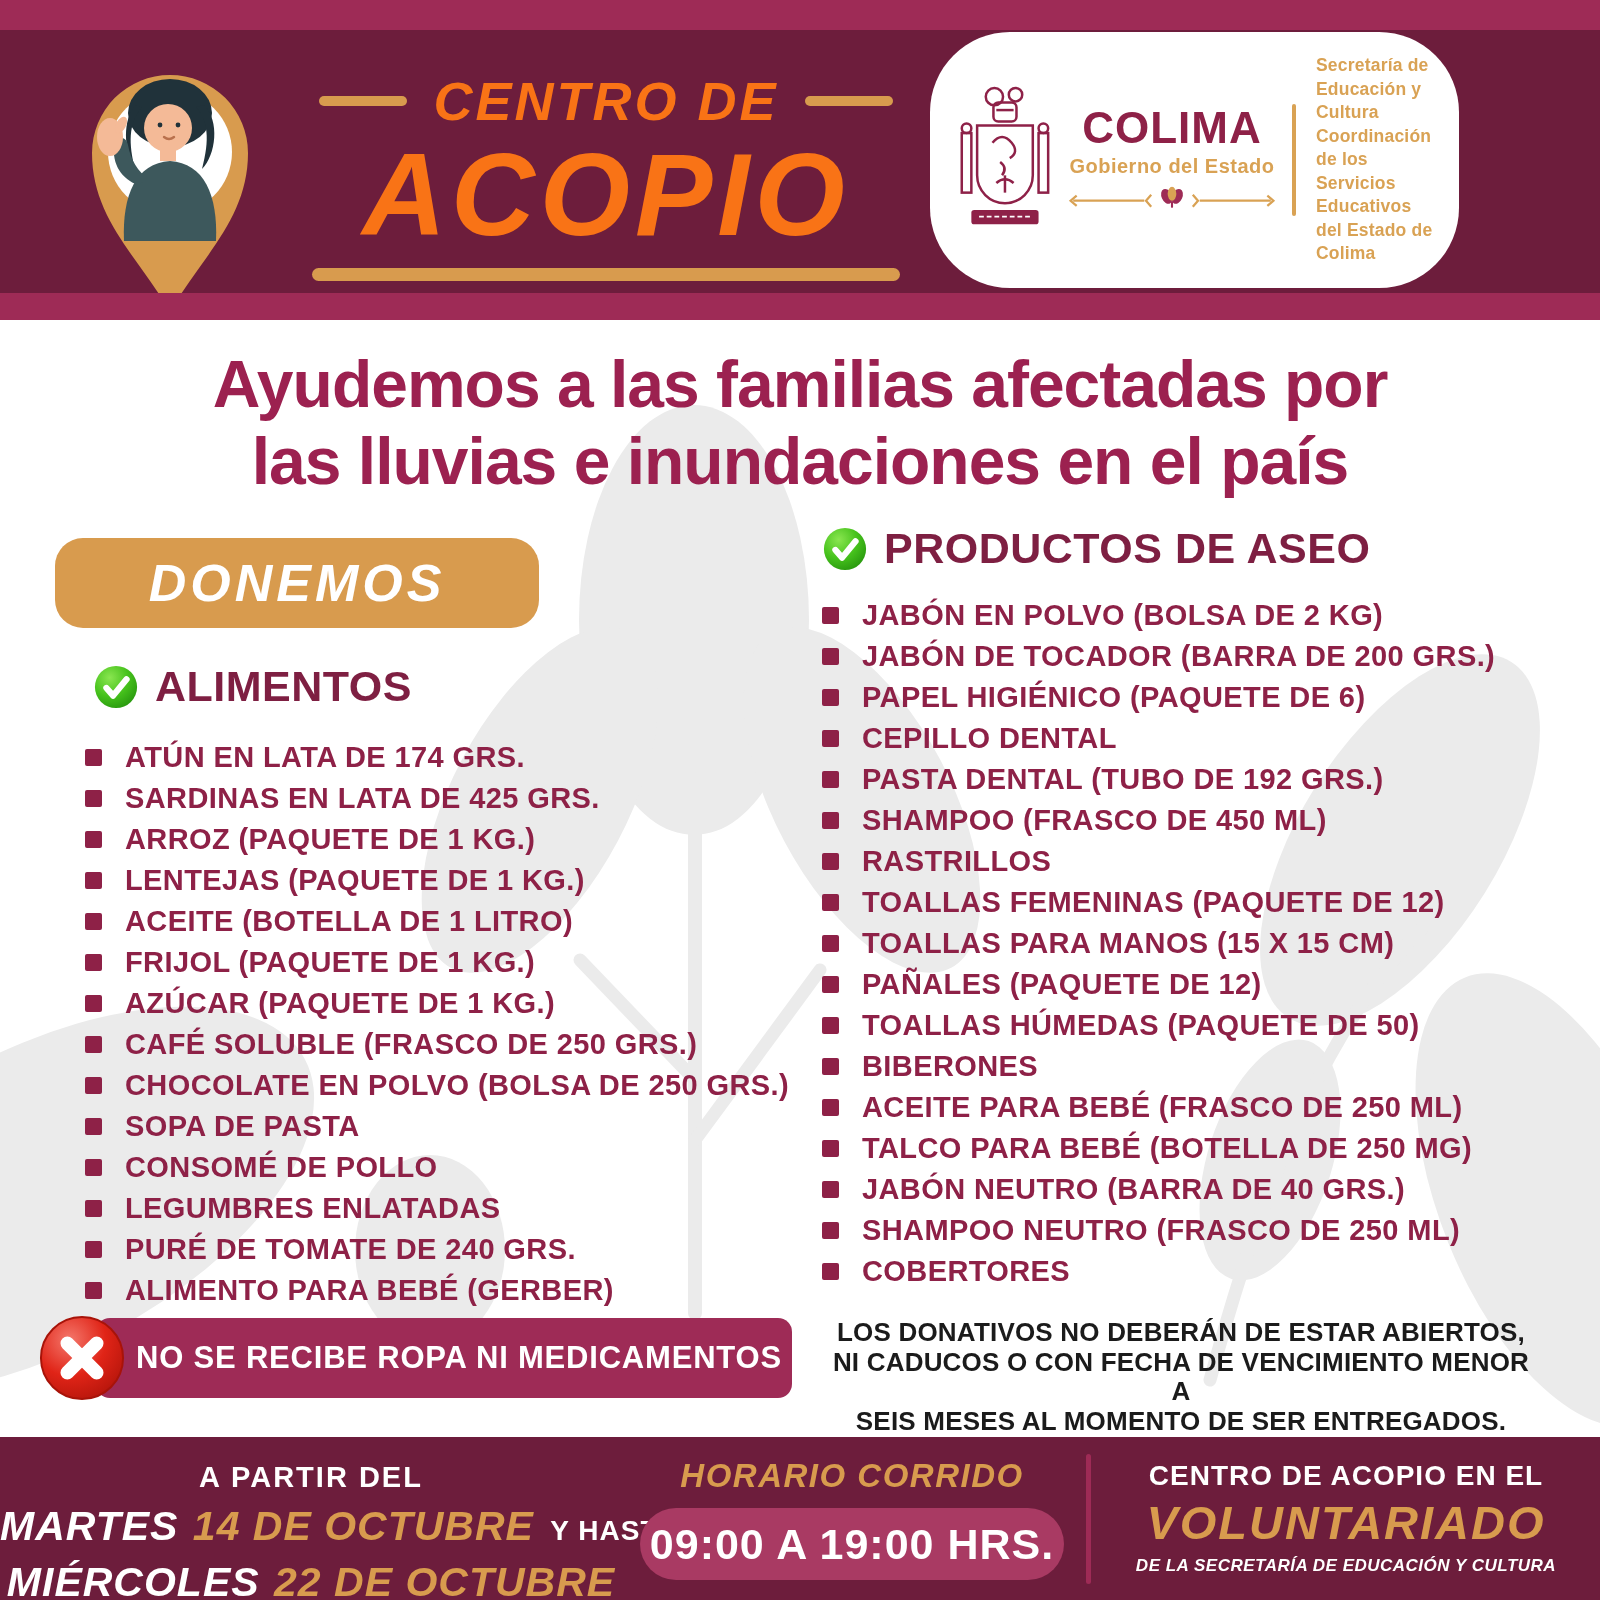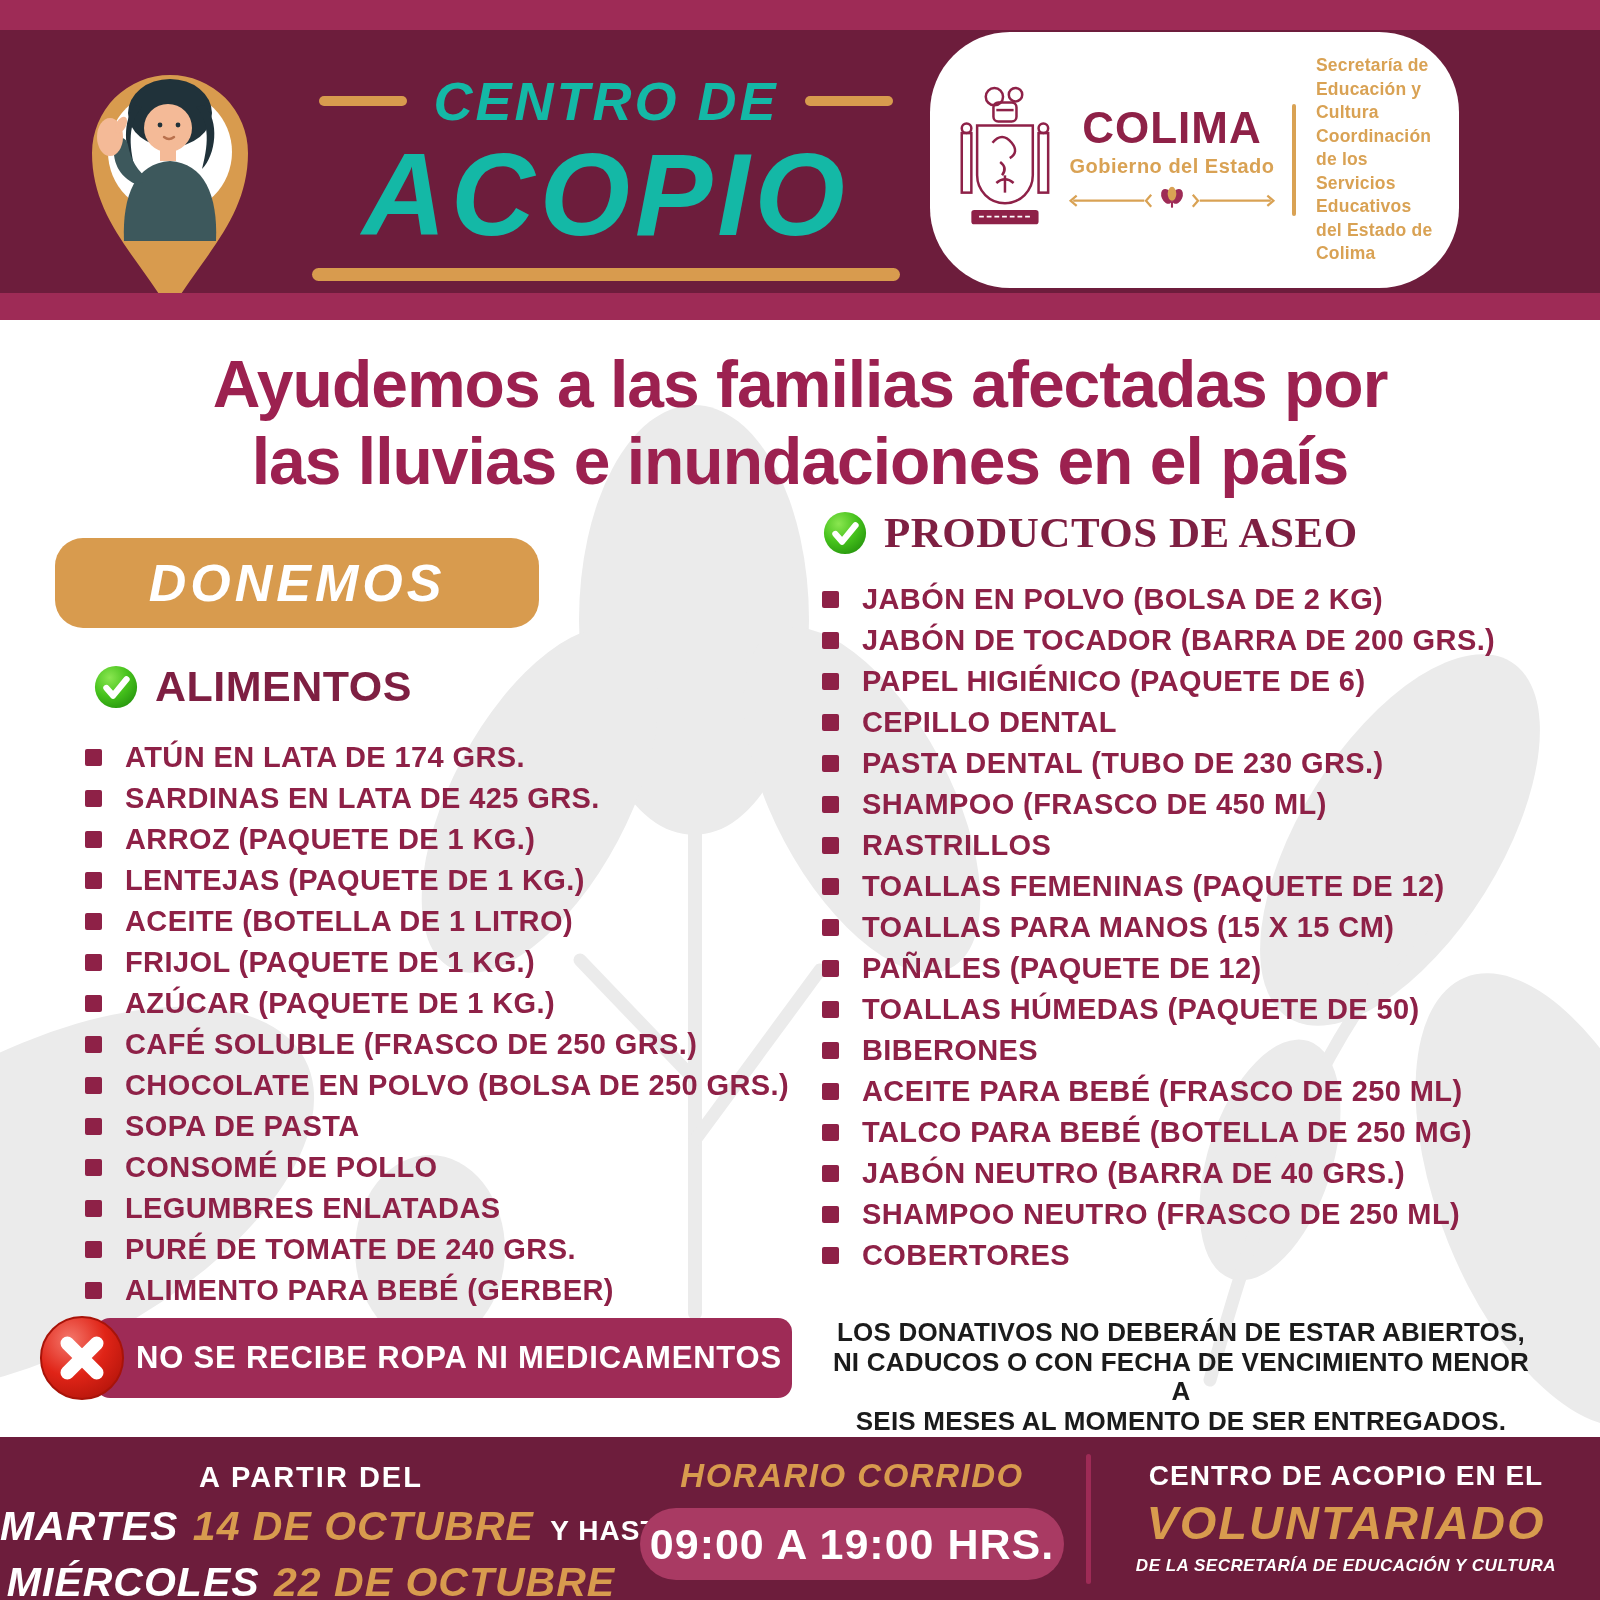--- a/index.html
+++ b/index.html
@@ -21,21 +21,21 @@
 
   
   .top-strip{position:absolute;top:0;left:0;width:1600px;height:30px;background:var(--magenta);}
   .header{position:absolute;top:30px;left:0;width:1600px;height:263px;background:var(--maroon-dark);}
   .mid-strip{position:absolute;top:293px;left:0;width:1600px;height:27px;background:var(--magenta);}
   .page-body{position:absolute;top:320px;left:0;width:1600px;height:1117px;background:var(--white);overflow:hidden;}
   .footer{position:absolute;top:1437px;left:0;width:1600px;height:163px;background:var(--maroon-dark);}
 
   
   .pin-illustration{position:absolute;left:52px;top:3px;width:236px;height:286px;}
-  .header-center{position:absolute;left:300px;top:40px;width:612px;text-align:center;color:#14b8a6;}
+  .header-center{position:absolute;left:300px;top:40px;width:612px;text-align:center;color:#f97316;}
   .kicker-row{display:flex;align-items:center;justify-content:center;gap:26px;}
   .dash{width:88px;height:10px;background:var(--gold);border-radius:5px;}
   .kicker{font-size:54px;font-weight:bold;font-style:italic;letter-spacing:3px;}
   .acopio{font-size:116px;font-weight:bold;font-style:italic;letter-spacing:5px;line-height:1.02;margin-top:4px;}
   .underline-bar{width:588px;height:13px;background:var(--gold);border-radius:7px;margin:14px auto 0;}
 
   .logo-pill{position:absolute;left:930px;top:2px;width:529px;height:256px;background:#fff;border-radius:80px;
     display:flex;align-items:center;padding:0 22px 0 26px;}
   .crest{width:96px;height:158px;flex:0 0 auto;}
   .colima-block{margin-left:14px;width:212px;text-align:center;flex:0 0 auto;}
@@ -48,21 +48,21 @@
   
   .watermark{position:absolute;inset:0;pointer-events:none;}
   .main-title{position:relative;margin-top:26px;text-align:center;color:var(--title-maroon);
     font-size:66px;font-weight:bold;line-height:1.16;letter-spacing:-1px;}
   .col-left{position:absolute;left:55px;top:185px;width:740px;}
   .col-right{position:absolute;left:822px;top:188px;width:760px;}
   .donate-badge{width:484px;height:90px;background:var(--gold);border-radius:28px;display:flex;align-items:center;justify-content:center;margin-top:33px;}
   .donate-badge span{color:#fff;font-size:52px;font-weight:bold;font-style:italic;letter-spacing:4px;}
   .section-heading{display:flex;align-items:center;gap:16px;}
   .col-left .section-heading{margin:34px 0 26px 38px;}
-  .col-right .section-heading{margin:0 0 22px 0;font-family:Liberation Serif, serif;}
+  .col-right .section-heading{margin:16px 0 22px 0;}
   .check-icon{width:46px;height:46px;flex:0 0 auto;}
   .heading-text{font-size:43px;font-weight:bold;color:#7e1f42;letter-spacing:0.5px;}
   .item{display:flex;align-items:center;height:41px;}
   .bullet{width:17px;height:17px;background:var(--item-maroon);border-radius:2px;margin-right:23px;flex:0 0 auto;}
   .item-text{font-size:29px;font-weight:bold;color:var(--item-maroon);letter-spacing:0.4px;white-space:nowrap;}
   .col-left .item{margin-left:30px;}
 
   .warning-wrap{position:absolute;left:38px;top:994px;width:756px;height:88px;}
   .warning-banner{position:absolute;left:58px;top:4px;width:696px;height:80px;background:var(--magenta);border-radius:14px;
     display:flex;align-items:center;justify-content:flex-start;padding-left:40px;}
@@ -308,21 +308,21 @@
           <div class="item">
             <span class="bullet"></span>
             <span class="item-text">PAPEL HIGIÉNICO (PAQUETE DE 6)</span>
           </div>
           <div class="item">
             <span class="bullet"></span>
             <span class="item-text">CEPILLO DENTAL</span>
           </div>
           <div class="item">
             <span class="bullet"></span>
-            <span class="item-text">PASTA DENTAL (TUBO DE 230 GRS.)</span>
+            <span class="item-text">PASTA DENTAL (TUBO DE 192 GRS.)</span>
           </div>
           <div class="item">
             <span class="bullet"></span>
             <span class="item-text">SHAMPOO (FRASCO DE 450 ML)</span>
           </div>
           <div class="item">
             <span class="bullet"></span>
             <span class="item-text">RASTRILLOS</span>
           </div>
           <div class="item">

